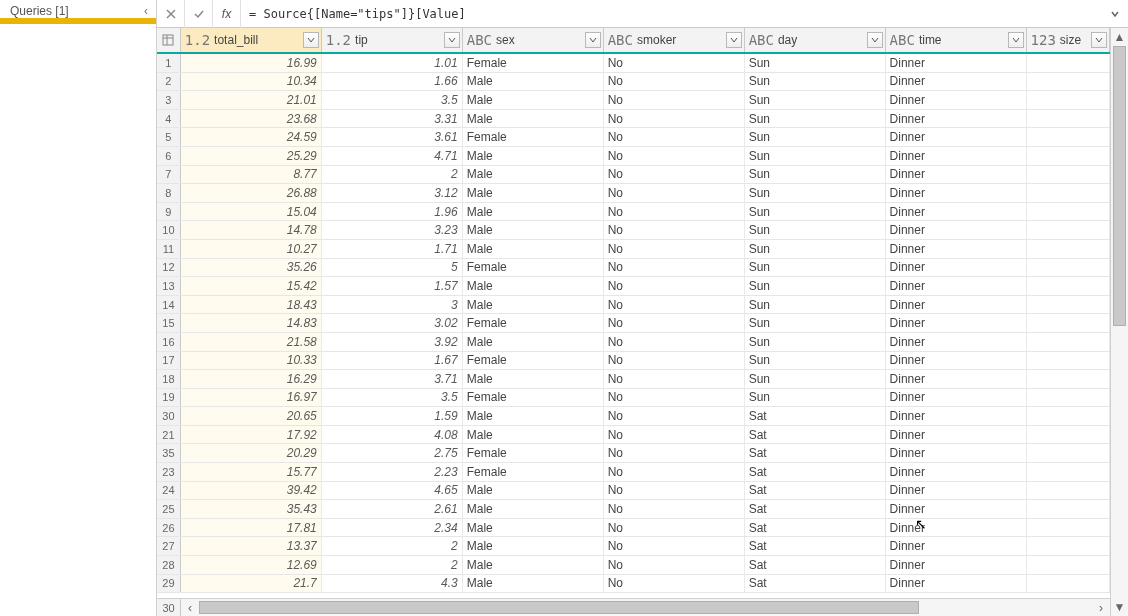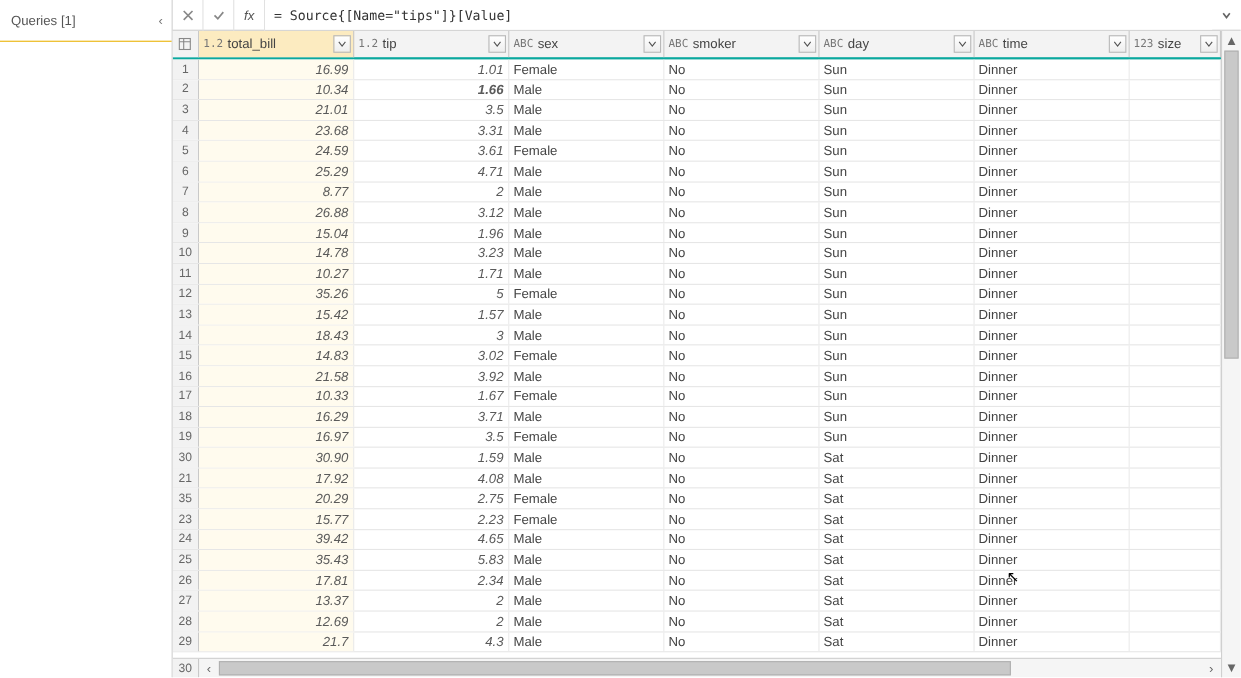--- a/index.html
+++ b/index.html
@@ -1,38 +1,38 @@
 <!DOCTYPE html>
 <html><head>
 <meta charset="utf-8">
 <style>
   * { box-sizing: border-box; margin: 0; padding: 0; }
   html, body { width: 1128px; height: 616px; font-family: "Segoe UI", Arial, sans-serif; font-size: 12px; color: #333; background: #fff; overflow: hidden; }
   .app { display: flex; height: 616px; }
   .sidebar { width: 157px; border-right: 1px solid #d0d0d0; display: flex; flex-direction: column; }
-  .sidebar-header { display: flex; align-items: center; justify-content: space-between; padding: 4px 8px 4px 10px; height: 38px; border-bottom: 1px solid #eab308;}
+  .sidebar-header { display: flex; align-items: flex-start; justify-content: space-between; padding: 4px 8px 4px 10px; height: 24px; border-bottom: 6px solid #eab308;}
   .sidebar-title { font-size: 12px; color: #555; }
   .collapse-icon { color: #767676; font-size: 12px; cursor: pointer; }
   .query-item { display:flex; align-items:center; gap:6px; padding:4px 10px; background:#e8e8e8; margin:4px 4px; border-radius:2px; }
   .query-icon { width:14px; height:14px; display:inline-block; }
   .main { flex:1; display:flex; flex-direction:column; min-width:0; }
   .formula-bar { display:flex; align-items:center; border-bottom:1px solid #c9c9c9; height:28px; }
   .fb-btn { width:28px; height:28px; display:flex; align-items:center; justify-content:center; color:#767676; border-right:1px solid #e1e1e1; }
   .fb-btn.clickable { cursor:pointer; }
   .fx-label { font-style:italic; color:#555; width:28px; text-align:center; border-right:1px solid #e1e1e1; height:28px; line-height:28px;}
   .formula-input { flex:1; padding:0 8px; font-family: Consolas, monospace; font-size:12px; color:#333; border:none; outline:none; height:26px; }
   .fb-expand { width:26px; height:28px; display:flex; align-items:center; justify-content:center; color:#767676; cursor:pointer; }
   .grid-wrap { flex:1; display:flex; min-height:0; }
   .grid { flex:1; overflow:hidden; position:relative; display:flex; flex-direction:column; }
   .grid-header { display:flex; border-bottom:2px solid #0aa89e; background:#f3f3f3; height:26px; }
   .corner-cell { width:24px; border-right:1px solid #c9c9c9; background:#f3f3f3; display:flex; align-items:center; justify-content:center;}
   .corner-cell svg{width:12px;height:12px}
   .col-head { display:flex; align-items:center; border-right:1px solid #c9c9c9; padding:0 4px; position:relative; font-size:12px; color:#444; }
   .col-head.selected { background:#fcebc0; }
-  .type-icon { font-size:10px; color:#777; margin-right:4px; font-family: Consolas, monospace;}
+  .type-icon { font-size:14px; color:#777; margin-right:4px; font-family: Consolas, monospace;}
   .filter-btn { position:absolute; right:2px; top:4px; width:16px; height:16px; border:1px solid #b8b8b8; background:linear-gradient(#fff,#eee); display:flex; align-items:center; justify-content:center; cursor:pointer;}
   .filter-btn svg{width:8px;height:8px;}
   .grid-body { flex:1; overflow:hidden; position:relative; }
   .grid-rows { position:absolute; inset:0; overflow:hidden; }
   .row { display:flex; height:18.6px; border-bottom:1px solid #e6e6e6; }
   .row-head { width:24px; background:#f2f2f2; border-right:1px solid #c9c9c9; display:flex; align-items:center; justify-content:center; color:#666; font-size:11px;}
   .cell { border-right:1px solid #eaeaea; display:flex; align-items:center; padding:0 4px; color:#444; font-size:12px; overflow:hidden; white-space:nowrap;}
   .cell.num { justify-content:flex-end; font-style:italic; color:#5a5a5a;}
   .cell.selcol { background:#fffbee;}
   .vscroll { width:18px; border-left:1px solid #d0d0d0; position:relative; background:#f5f5f5;}
@@ -161,21 +161,21 @@
                 <div class="cell num" style="width: 142px;">1.01</div>
                 <div class="cell" style="width: 142px;">Female</div>
                 <div class="cell" style="width: 142px;">No</div>
                 <div class="cell" style="width: 142px;">Sun</div>
                 <div class="cell" style="width: 142px;">Dinner</div>
                 <div class="cell num" style="width: 84px;"></div>
               </div>
               <div class="row">
                 <div class="row-head">2</div>
                 <div class="cell num selcol" style="width: 142px;">10.34</div>
-                <div class="cell num" style="width: 142px; font-weight: bold;">1.66</div>
+                <div class="cell num" style="width: 142px;">1.66</div>
                 <div class="cell" style="width: 142px;">Male</div>
                 <div class="cell" style="width: 142px;">No</div>
                 <div class="cell" style="width: 142px;">Sun</div>
                 <div class="cell" style="width: 142px;">Dinner</div>
                 <div class="cell num" style="width: 84px;"></div>
               </div>
               <div class="row">
                 <div class="row-head">3</div>
                 <div class="cell num selcol" style="width: 142px;">21.01</div>
                 <div class="cell num" style="width: 142px;">3.5</div>
@@ -340,21 +340,21 @@
                 <div class="cell num selcol" style="width: 142px;">16.97</div>
                 <div class="cell num" style="width: 142px;">3.5</div>
                 <div class="cell" style="width: 142px;">Female</div>
                 <div class="cell" style="width: 142px;">No</div>
                 <div class="cell" style="width: 142px;">Sun</div>
                 <div class="cell" style="width: 142px;">Dinner</div>
                 <div class="cell num" style="width: 84px;"></div>
               </div>
               <div class="row">
                 <div class="row-head">30</div>
-                <div class="cell num selcol" style="width: 142px;">30.90</div>
+                <div class="cell num selcol" style="width: 142px;">20.65</div>
                 <div class="cell num" style="width: 142px;">1.59</div>
                 <div class="cell" style="width: 142px;">Male</div>
                 <div class="cell" style="width: 142px;">No</div>
                 <div class="cell" style="width: 142px;">Sat</div>
                 <div class="cell" style="width: 142px;">Dinner</div>
                 <div class="cell num" style="width: 84px;"></div>
               </div>
               <div class="row">
                 <div class="row-head">21</div>
                 <div class="cell num selcol" style="width: 142px;">17.92</div>
@@ -391,21 +391,21 @@
                 <div class="cell num" style="width: 142px;">4.65</div>
                 <div class="cell" style="width: 142px;">Male</div>
                 <div class="cell" style="width: 142px;">No</div>
                 <div class="cell" style="width: 142px;">Sat</div>
                 <div class="cell" style="width: 142px;">Dinner</div>
                 <div class="cell num" style="width: 84px;"></div>
               </div>
               <div class="row">
                 <div class="row-head">25</div>
                 <div class="cell num selcol" style="width: 142px;">35.43</div>
-                <div class="cell num" style="width: 142px;">5.83</div>
+                <div class="cell num" style="width: 142px;">2.61</div>
                 <div class="cell" style="width: 142px;">Male</div>
                 <div class="cell" style="width: 142px;">No</div>
                 <div class="cell" style="width: 142px;">Sat</div>
                 <div class="cell" style="width: 142px;">Dinner</div>
                 <div class="cell num" style="width: 84px;"></div>
               </div>
               <div class="row">
                 <div class="row-head">26</div>
                 <div class="cell num selcol" style="width: 142px;">17.81</div>
                 <div class="cell num" style="width: 142px;">2.34</div>

